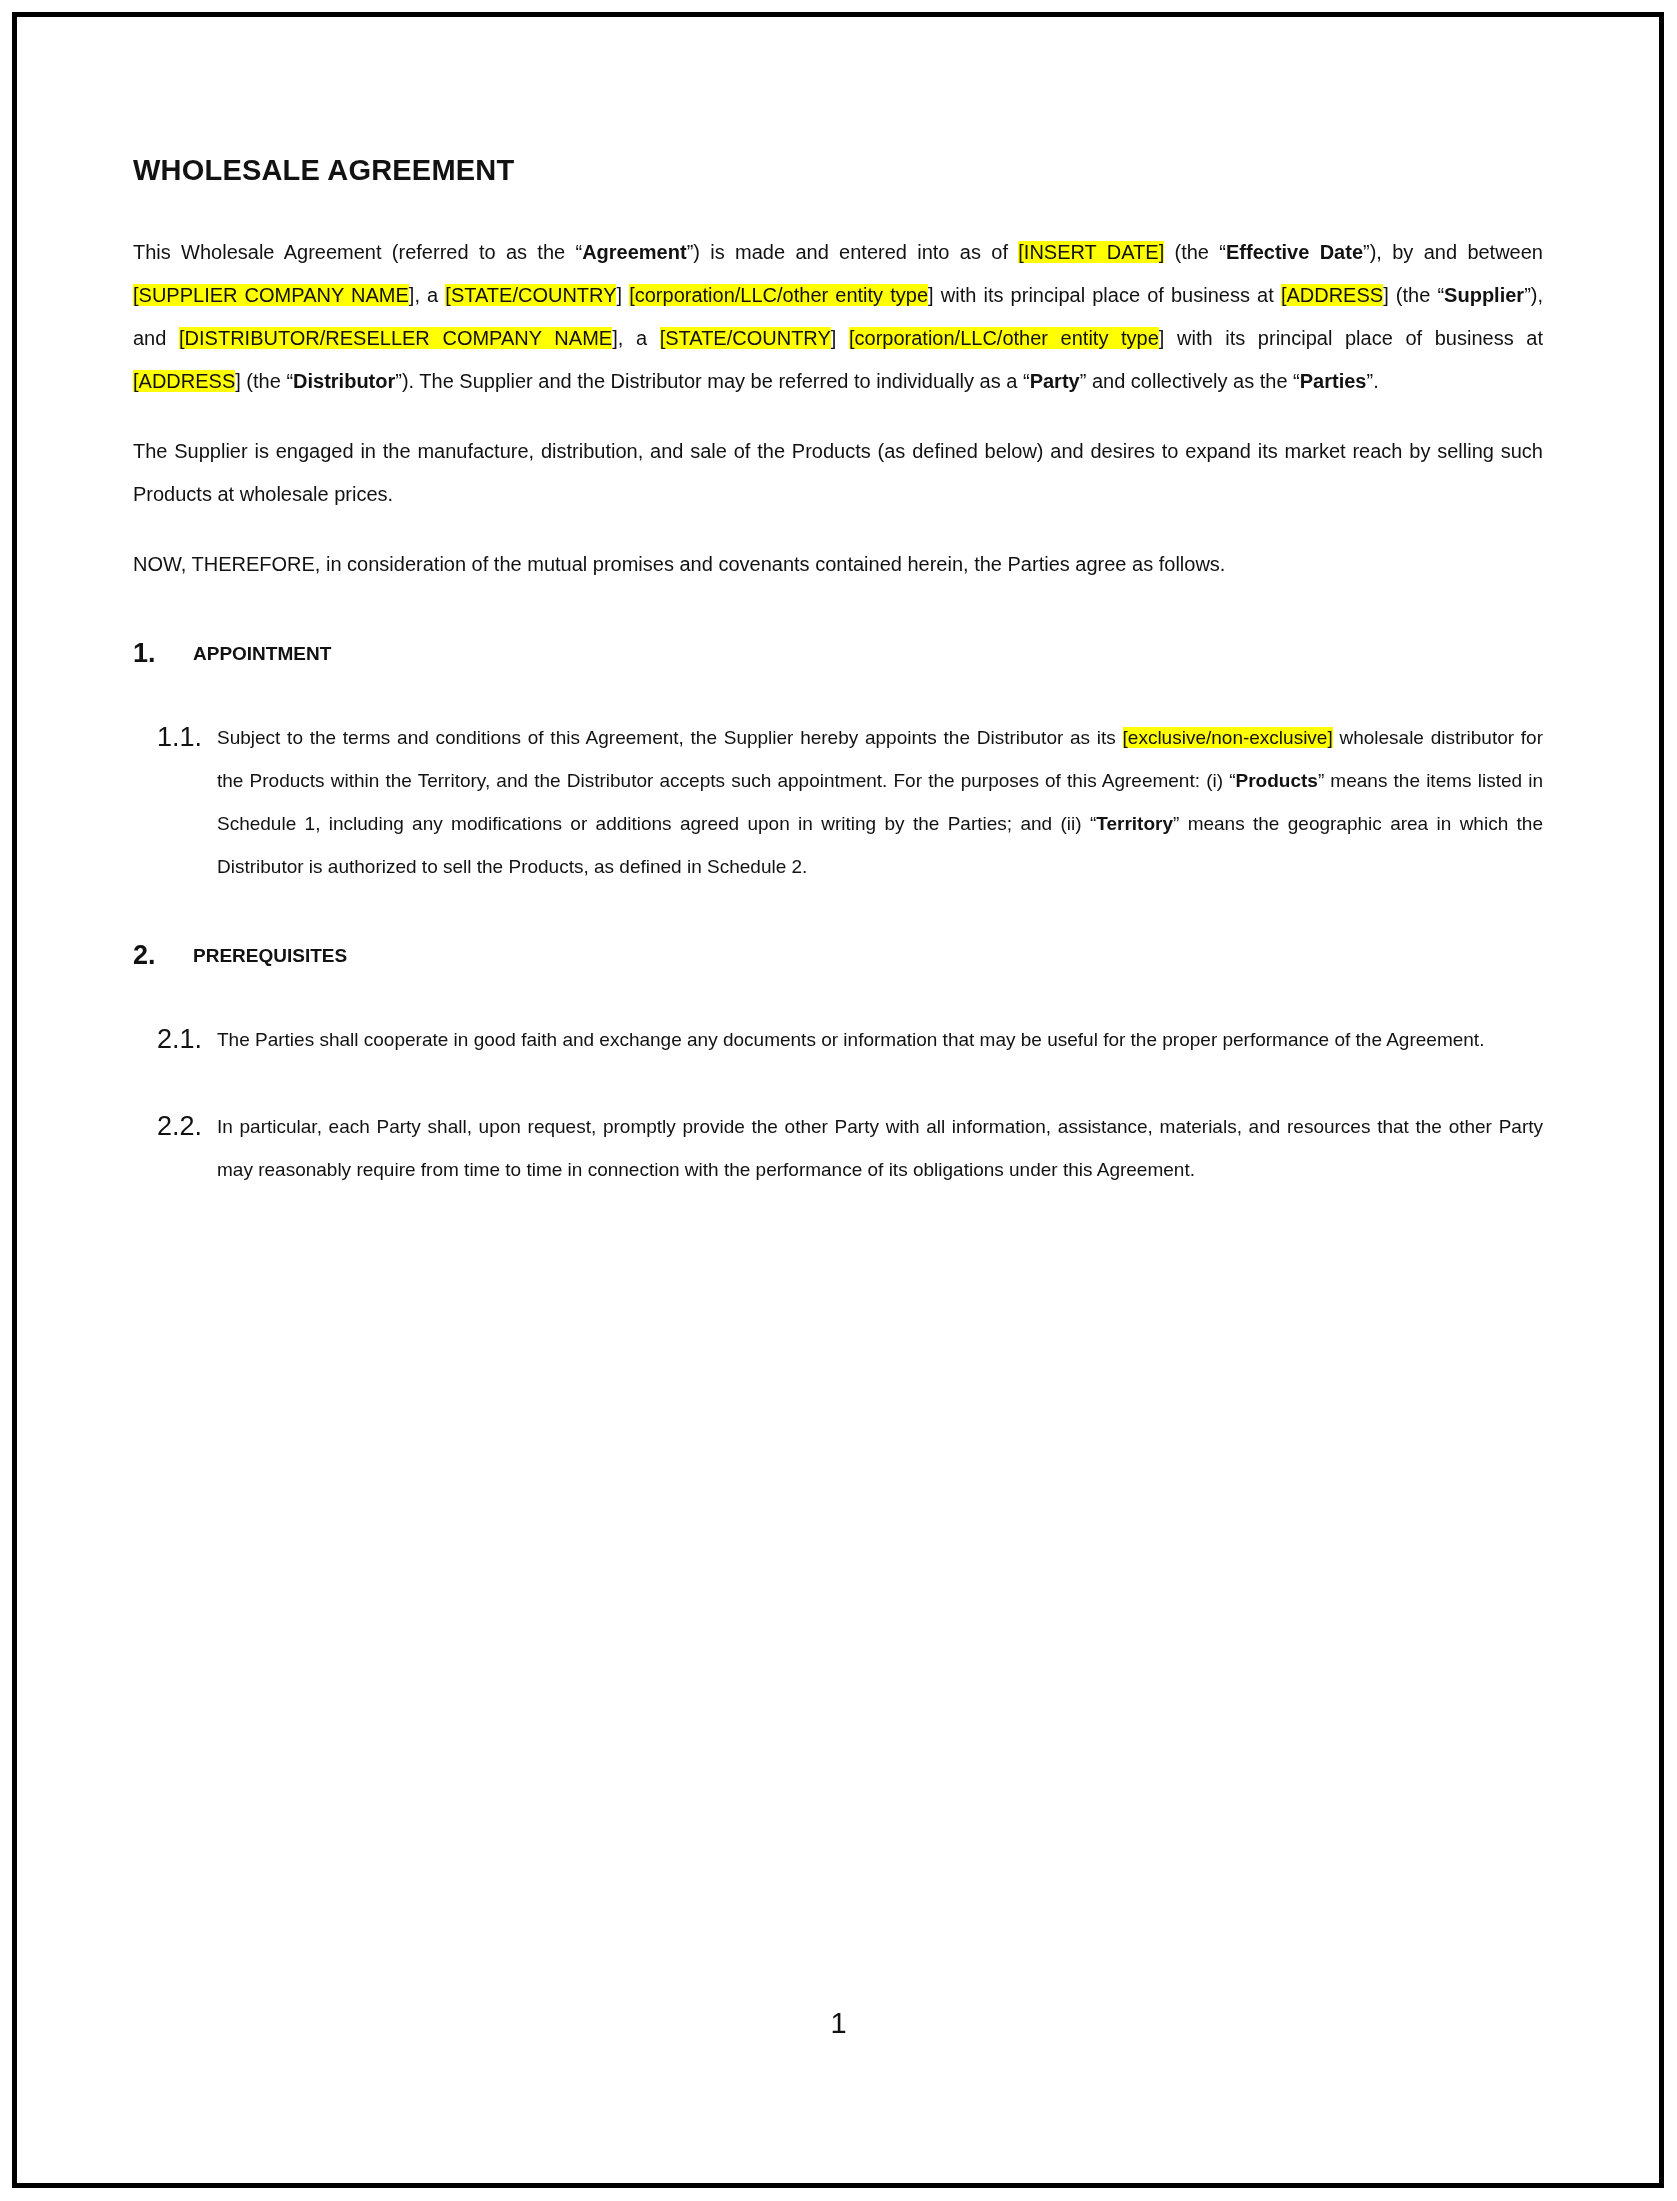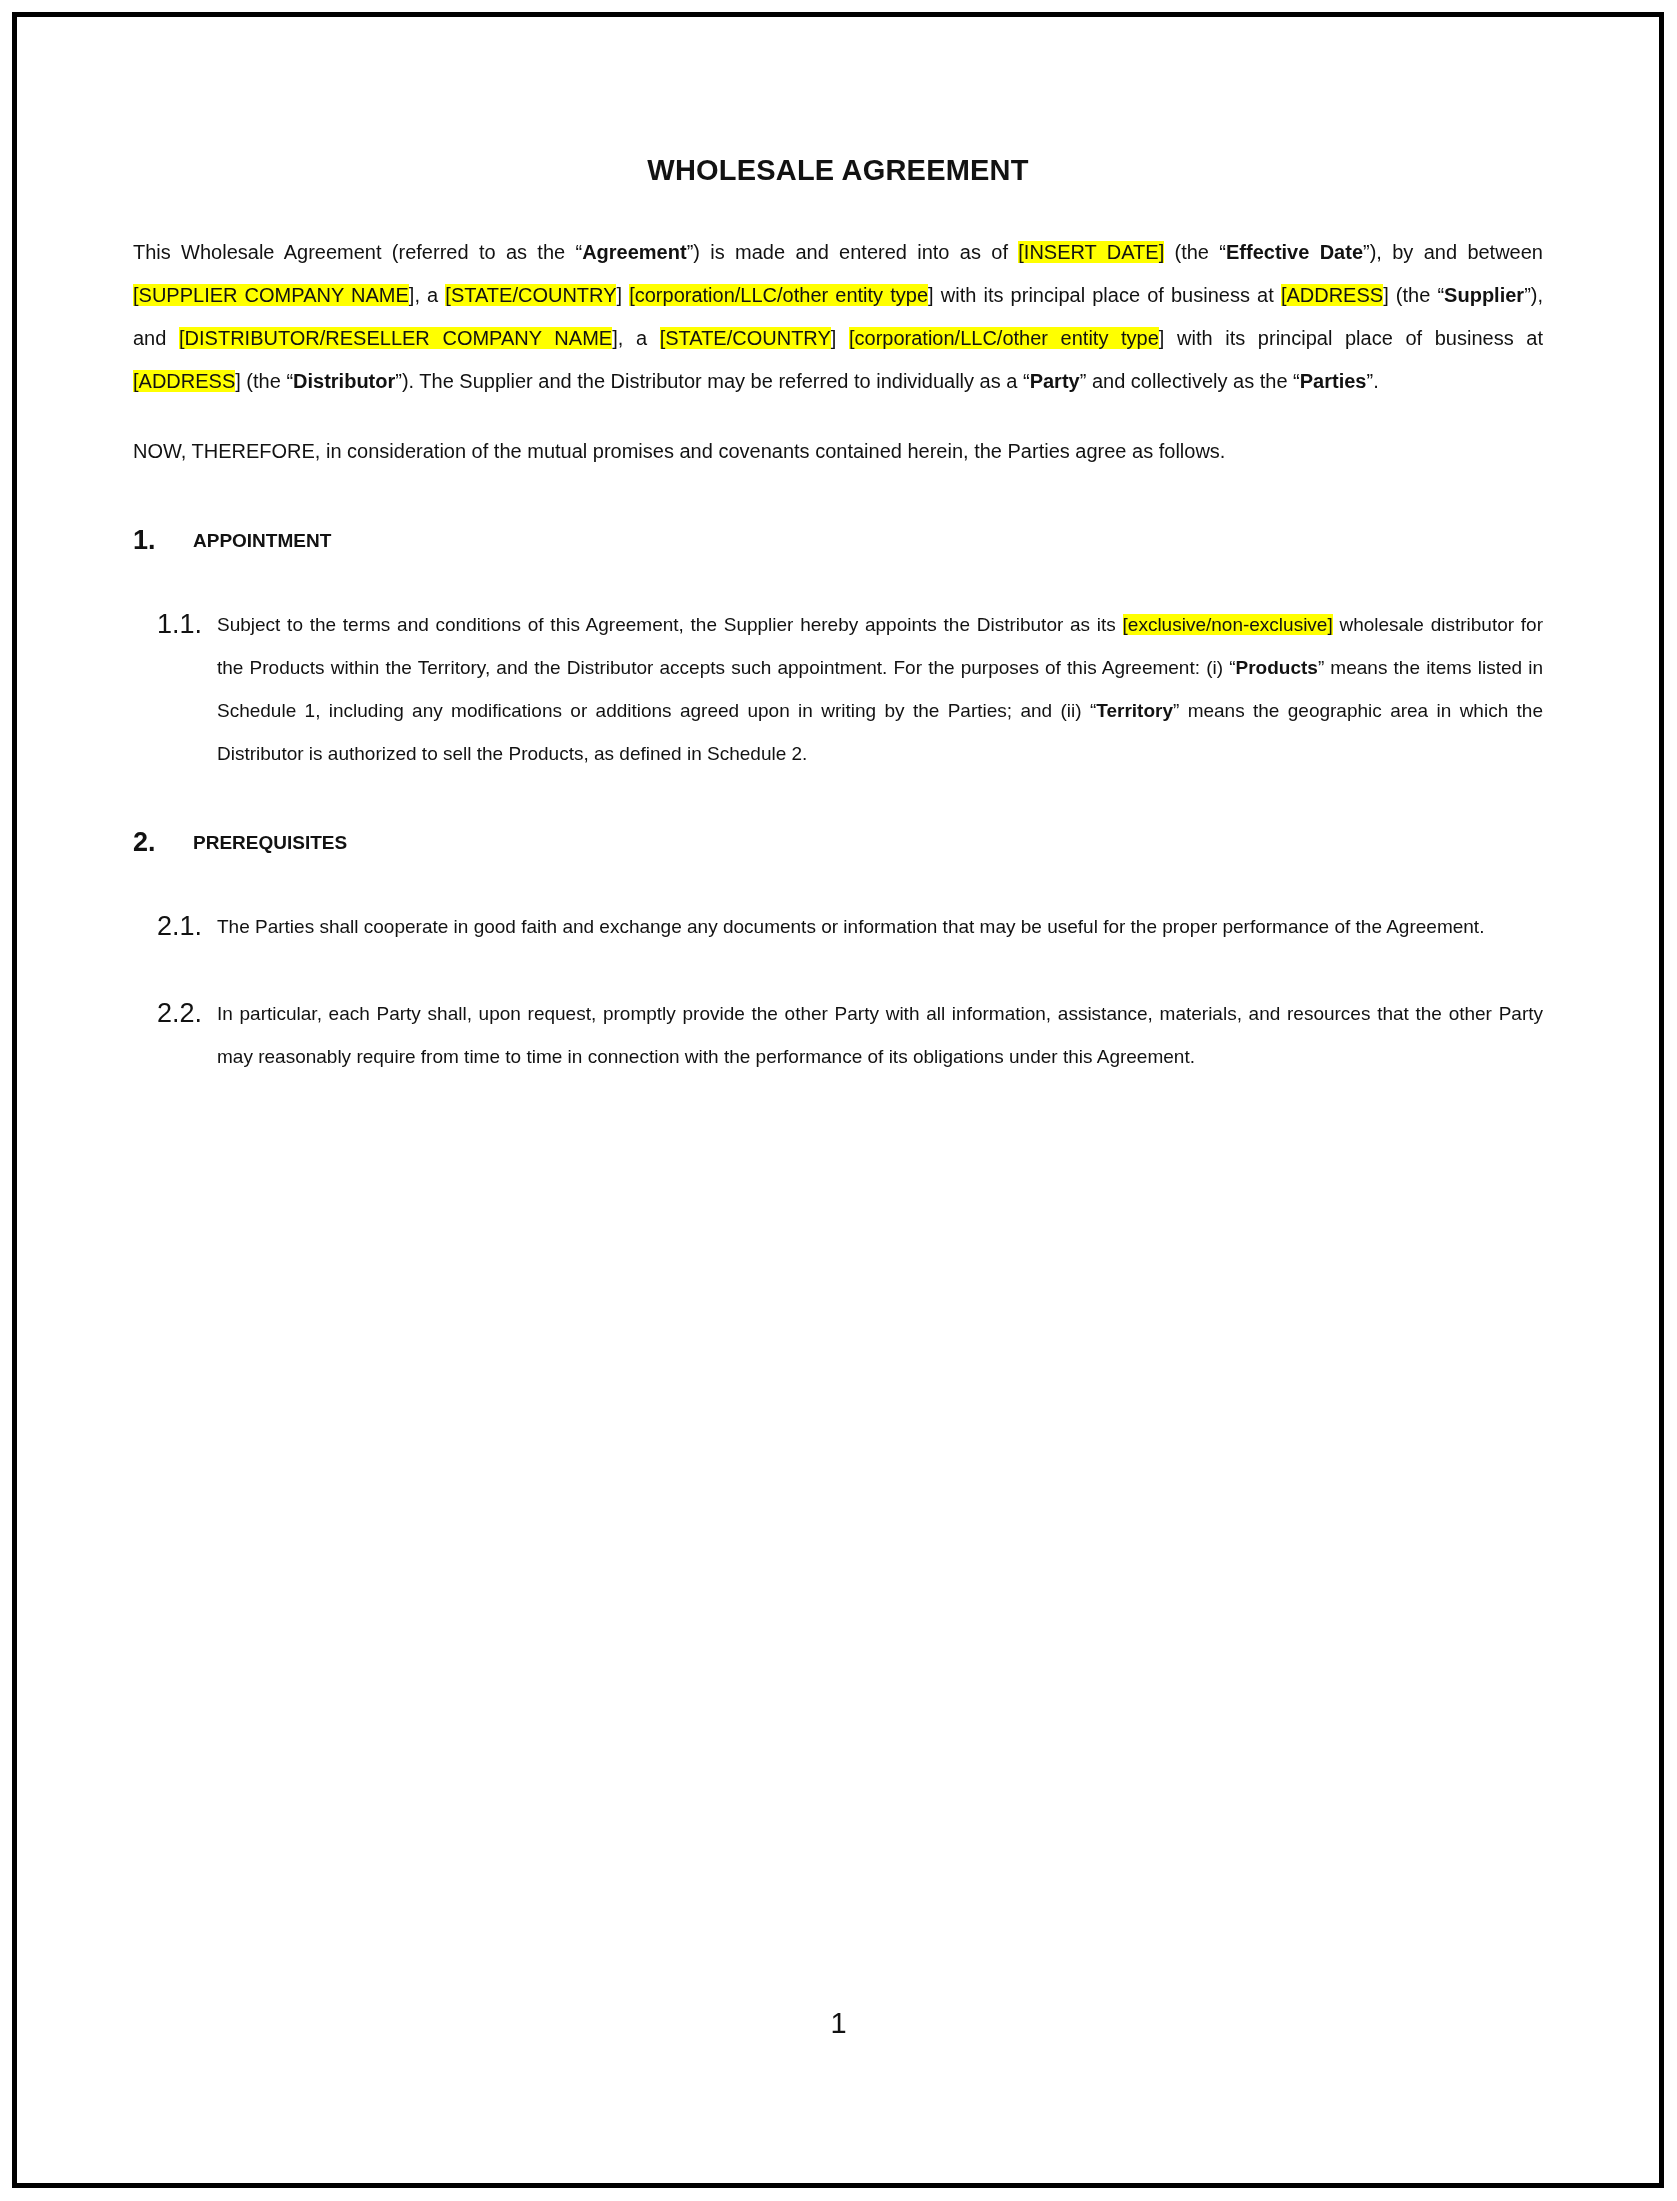--- a/index.html
+++ b/index.html
@@ -18,21 +18,21 @@
     border: 5.3px solid #000000;
   }
   .content {
     position: absolute;
     left: 133px; top: 0;
     width: 1410px;
   }
   .doc-title {
     margin-top: 154px;
     margin-bottom: 44px;
-    text-align: center;
+    text-align: left;
     font-size: 29px;
     font-weight: 700;
     letter-spacing: 0.2px;
   }
   .para {
     font-size: 20px;
     line-height: 43px;
     text-align: justify;
     margin-bottom: 27px;
   }
@@ -73,20 +73,21 @@
 </head>
 <body>
 
 <div class="page-frame"></div>
 
 <div class="content">
 
   <h1 class="doc-title">WHOLESALE AGREEMENT</h1>
 
   <p class="para"><span>This Wholesale Agreement (referred to as the “</span><span class="b">Agreement</span><span>”) is made and entered into as of </span><span class="hl" style="background-color: rgb(255, 255, 0);">[INSERT DATE]</span><span> (the “</span><span class="b">Effective Date</span><span>”), by and between </span><span class="hl" style="background-color: rgb(255, 255, 0);">[SUPPLIER COMPANY NAME</span><span>], a </span><span class="hl" style="background-color: rgb(255, 255, 0);">[STATE/COUNTRY</span><span>] </span><span class="hl" style="background-color: rgb(255, 255, 0);">[corporation/LLC/other entity type</span><span>] with its principal place of business at </span><span class="hl" style="background-color: rgb(255, 255, 0);">[ADDRESS</span><span>] (the “</span><span class="b">Supplier</span><span>”), and </span><span class="hl" style="background-color: rgb(255, 255, 0);">[DISTRIBUTOR/RESELLER COMPANY NAME</span><span>], a </span><span class="hl" style="background-color: rgb(255, 255, 0);">[STATE/COUNTRY</span><span>] </span><span class="hl" style="background-color: rgb(255, 255, 0);">[corporation/LLC/other entity type</span><span>] with its principal place of business at </span><span class="hl" style="background-color: rgb(255, 255, 0);">[ADDRESS</span><span>] (the “</span><span class="b">Distributor</span><span>”). The Supplier and the Distributor may be referred to individually as a “</span><span class="b">Party</span><span>” and collectively as the “</span><span class="b">Parties</span><span>”.</span></p>
+  <p class="para"><span>The Supplier is engaged in the manufacture, distribution, and sale of the Products (as defined below) and desires to expand its market reach by selling such Products at wholesale prices.</span></p>
   <p class="para"><span>NOW, THEREFORE, in consideration of the mutual promises and covenants contained herein, the Parties agree as follows.</span></p>
 
   <div class="sec-heading">
     <span class="hang-num">1.</span>
     <span class="hang-body">APPOINTMENT</span>
   </div>
 
   <div class="clause">
     <span class="hang-num">1.1.</span>
     <div class="hang-body"><span>Subject to the terms and conditions of this Agreement, the Supplier hereby appoints the Distributor as its </span><span class="hl" style="background-color: rgb(255, 255, 0);">[exclusive/non-exclusive]</span><span> wholesale distributor for the Products within the Territory, and the Distributor accepts such appointment. For the purposes of this Agreement: (i) “</span><span class="b">Products</span><span>” means the items listed in Schedule 1, including any modifications or additions agreed upon in writing by the Parties; and (ii) “</span><span class="b">Territory</span><span>” means the geographic area in which the Distributor is authorized to sell the Products, as defined in Schedule 2.</span></div>

